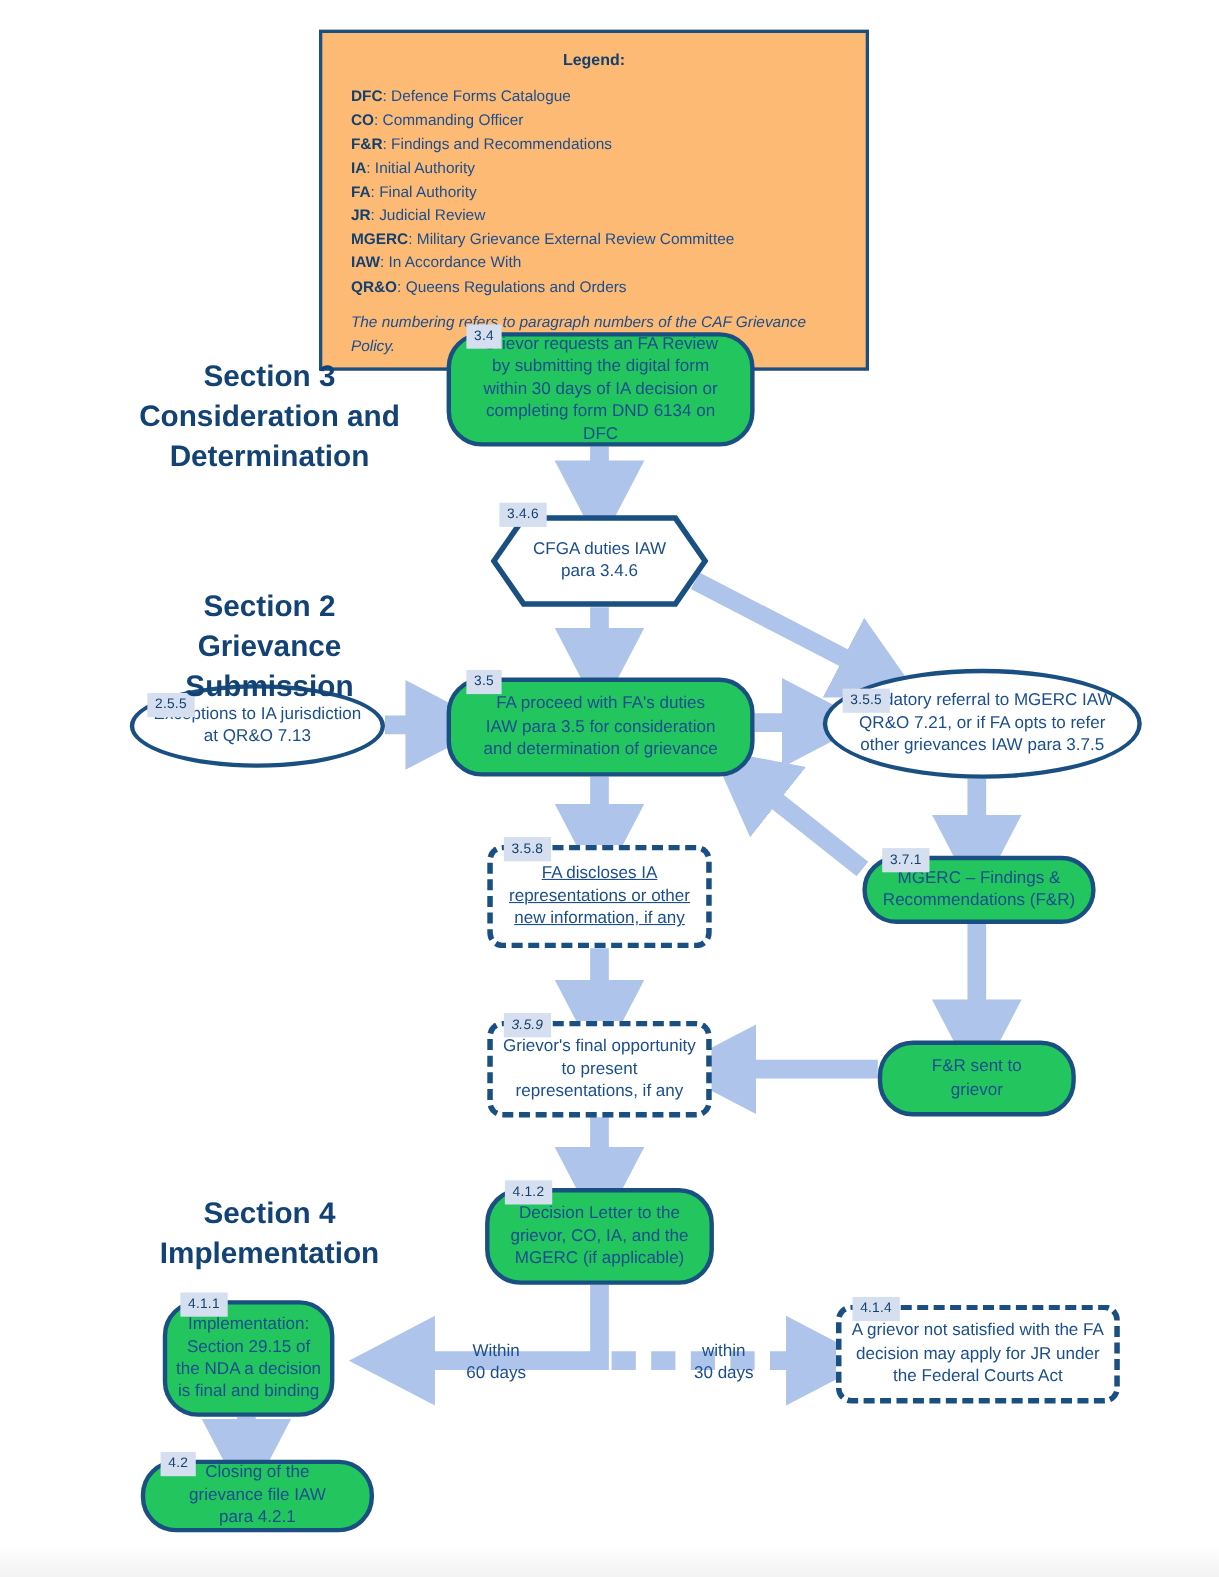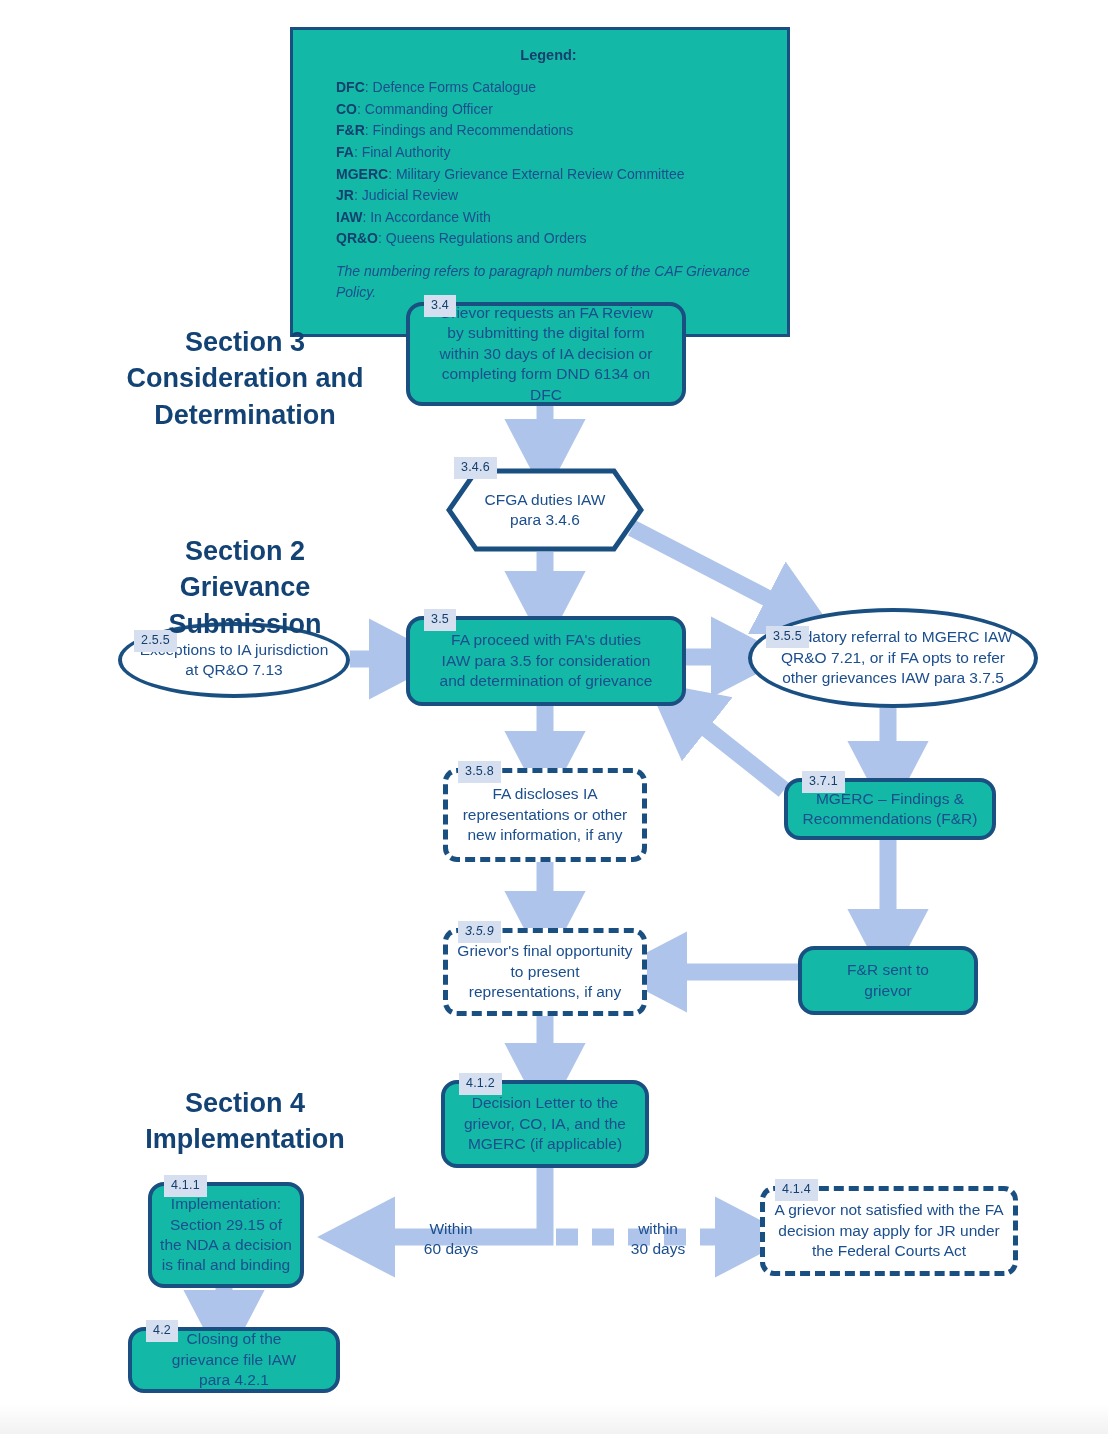--- a/index.html
+++ b/index.html
@@ -31,23 +31,23 @@
     justify-content: center;
     text-align: center;
     color: #1b4e8e;
     font-size: 15.5px;
     line-height: 1.32;
   }
   .node .txt { padding: 0 28px; width: 100%; }
 
   
   .box {
-    background: #14b8a6;
+    background: #22c55e;
     border: 4px solid #1a4f82;
-    border-radius: 16px;
+    border-radius: 32px;
   }
   .box.dashed {
     border-style: dashed;
     border-width: 5px;
     border-radius: 14px;
     background: #ffffff;
   }
   
   .ellipse {
     background: #ffffff;
@@ -84,23 +84,23 @@
     text-align: center;
     white-space: pre-line;
   }
 
   
   #legend {
     position: absolute;
     left: 290px; top: 27px;
     width: 500px; height: 310px;
     border: 3px solid #1a4f82;
-    background: #14b8a6;
+    background: #fdba74;
     z-index: 3;
-    padding: 14px 26px 10px 43px;
+    padding: 14px 26px 10px 26px;
     color: #1b4e8e;
     font-size: 14px;
     line-height: 1.54;
   }
   #legend .legend-title {
     text-align: center;
     font-weight: bold;
     font-size: 14.5px;
     margin-bottom: 11px;
     color: #13406e;
@@ -176,23 +176,24 @@
 
     <line x1="556" y1="1237" x2="752" y2="1237" stroke="#aec4ea" stroke-width="17" stroke-dasharray="22 14" marker-end="url(#ah)"></line>
   </svg>
 
   <div id="legend">
     <div class="legend-title">Legend:</div>
     <ul>
       <li><span class="abbr">DFC</span>: <span>Defence Forms Catalogue</span></li>
       <li><span class="abbr">CO</span>: <span>Commanding Officer</span></li>
       <li><span class="abbr">F&amp;R</span>: <span>Findings and Recommendations</span></li>
+      <li><span class="abbr">IA</span>: <span>Initial Authority</span></li>
       <li><span class="abbr">FA</span>: <span>Final Authority</span></li>
+      <li><span class="abbr">JR</span>: <span>Judicial Review</span></li>
       <li><span class="abbr">MGERC</span>: <span>Military Grievance External Review Committee</span></li>
-      <li><span class="abbr">JR</span>: <span>Judicial Review</span></li>
       <li><span class="abbr">IAW</span>: <span>In Accordance With</span></li>
       <li><span class="abbr">QR&amp;O</span>: <span>Queens Regulations and Orders</span></li>
     </ul>
     <div class="legend-note">The numbering refers to paragraph numbers of the CAF Grievance Policy.</div>
   </div>
 
   <div class="section-label" style="left:120px; top:324px; width:250px;">Section 3
 Consideration and
 Determination</div>
   <div class="section-label" style="left:115px; top:533px; width:260px;">Section 2
@@ -221,21 +222,21 @@
   <div class="node box" style="left:406px; top:616px; width:280px; height:90px;">
     <div class="tag">3.5</div>
     <div class="txt">FA proceed with FA's duties IAW para 3.5 for consideration and determination of grievance</div>
   </div>
 
   <div class="node ellipse" style="left:748px; top:608px; width:290px; height:100px;">
     <div class="tag" style="top:14px; left:14px;">3.5.5</div>
     <div class="txt" style="padding:0 14px;">Mandatory referral to MGERC IAW QR&amp;O 7.21, or if FA opts to refer other grievances IAW para 3.7.5</div>
   </div>
 
-  <div class="node box dashed" style="left:443px; top:768px; width:204px; height:94px;">
+  <div class="node box dashed" style="left:443px; top:768px; width:204px; height:94px;text-decoration:underline;">
     <div class="tag" style="top:-12px; left:10px;">3.5.8</div>
     <div class="txt" style="padding:0 6px;">FA discloses IA representations or other new information, if any</div>
   </div>
 
   <div class="node box" style="left:784px; top:778px; width:212px; height:62px;">
     <div class="tag">3.7.1</div>
     <div class="txt" style="padding:0 8px;">MGERC – Findings &amp; Recommendations (F&amp;R)</div>
   </div>
 
   <div class="node box dashed" style="left:443px; top:928px; width:204px; height:88px;">

